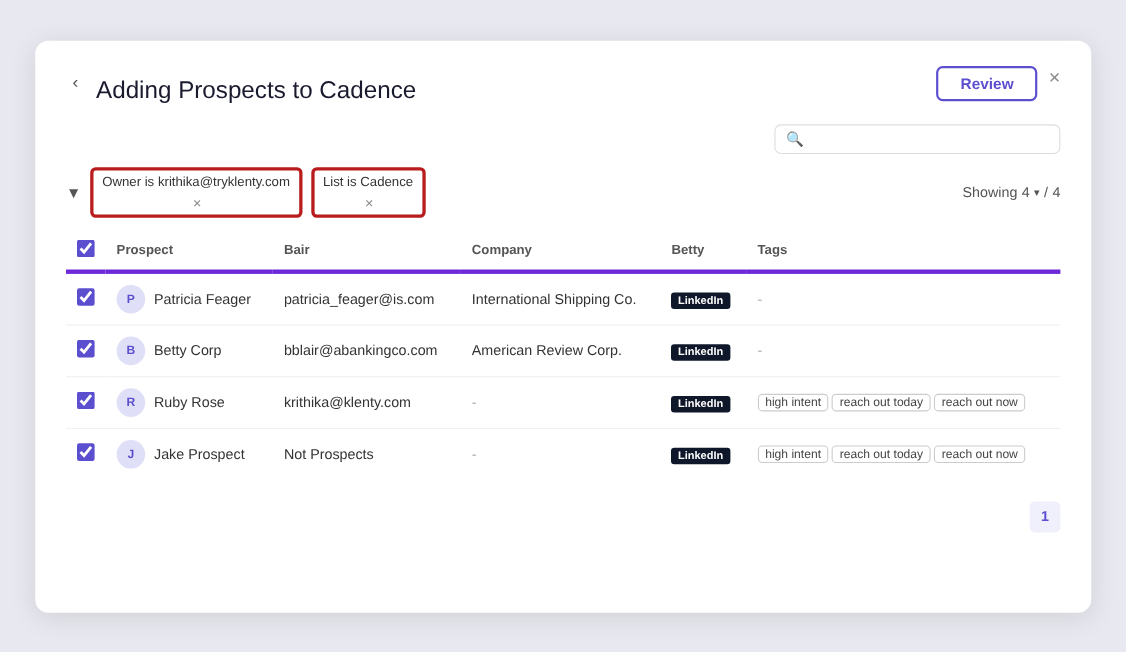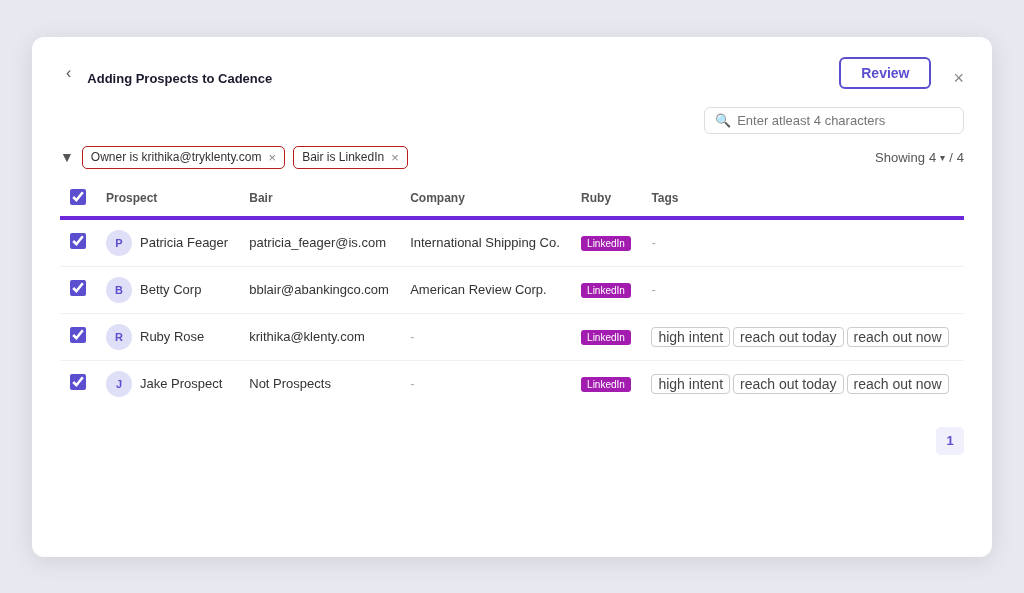--- a/index.html
+++ b/index.html
@@ -36,29 +36,29 @@
     }
     .back-btn {
       background: none;
       border: none;
       cursor: pointer;
       font-size: 16px;
       color: #555;
       padding: 2px 6px;
     }
     .modal-title {
-      font-size: 13px;
-      font-weight: 700;
+      font-size: 22px;
+      font-weight: 400;
       color: #1a1a2e;
       margin-top: 12px;
     }
     .modal-header-right {
       display: flex;
-      align-items: flex-end;
-      gap: 22px;
+      align-items: flex-start;
+      gap: 10px;
       padding-left: 14px;
     }
     .review-btn {
       background: #fff;
       border: 2px solid #5b4fcf;
       color: #5b4fcf;
       font-weight: 600;
       font-size: 14px;
       padding: 6px 20px;
       border-radius: 6px;
@@ -109,26 +109,27 @@
       align-items: center;
       gap: 8px;
     }
     .filter-icon {
       color: #555;
       font-size: 14px;
     }
     .filter-chip {
       display: flex;
       align-items: center;
-      border: 1px solid #b91c1c;
+      border: 3px solid #b91c1c;
       border-radius: 5px;
       padding: 3px 8px;
       font-size: 12px;
       color: #333;
       gap: 5px;
+      flex-direction: column;
     }
     .filter-chip .chip-close {
       cursor: pointer;
       color: #888;
       font-size: 13px;
       margin-left: 2px;
     }
     .filters-right {
       font-size: 13px;
       color: #555;
@@ -190,33 +191,33 @@
       background: #e0dff8;
       display: flex;
       align-items: center;
       justify-content: center;
       font-size: 11px;
       font-weight: 600;
       color: #5b4fcf;
       flex-shrink: 0;
     }
     .linkedin-badge {
-      background: #a21caf;
+      background: #0f172a;
       color: #fff;
       font-size: 10px;
-      font-weight: 400;
+      font-weight: 700;
       padding: 2px 6px;
       border-radius: 3px;
     }
     .tag-chip {
       display: inline-block;
       border: 1px solid #ccc;
       border-radius: 4px;
       padding: 1px 6px;
-      font-size: 14px;
+      font-size: 11px;
       color: #444;
       margin-right: 3px;
       white-space: nowrap;
     }
     .dash { color: #aaa; }
     .pagination {
       display: flex;
       justify-content: flex-end;
       margin-top: 20px;
     }
@@ -247,33 +248,32 @@
     </div>
     <div class="modal-header-right">
       <button class="review-btn">Review</button>
       <button class="close-btn">×</button>
     </div>
   </div>
 
   <div class="search-bar">
     <div class="search-input-wrap">
       <span class="search-icon-svg">🔍</span>
-      <input type="text" placeholder="Enter atleast 4 characters" style="">
     </div>
   </div>
 
   <div class="filters-row">
     <div class="filters-left">
       <span class="filter-icon">▼</span>
       <div class="filter-chip">
         <span>Owner is krithika@tryklenty.com</span>
         <span class="chip-close">×</span>
       </div>
       <div class="filter-chip">
-        <span>Bair is LinkedIn</span>
+        <span>List is Cadence</span>
         <span class="chip-close">×</span>
       </div>
     </div>
     <div class="filters-right">
       <span>Showing</span>
       <span class="showing-count">4</span>
       <span class="dropdown-arrow">▾</span>
       <span>/</span>
       <span>4</span>
     </div>
@@ -281,21 +281,21 @@
 
   <table>
     <thead>
       <tr>
         <th>
           <input type="checkbox" class="checkbox" checked="" style="">
         </th>
         <th>Prospect</th>
         <th>Bair</th>
         <th>Company</th>
-        <th>Ruby</th>
+        <th>Betty</th>
         <th>Tags</th>
       </tr>
     </thead>
     <tbody id="table-body">
     <tr>
           <td><input type="checkbox" class="checkbox" checked="" style=""></td>
           <td>
             <div class="avatar-cell">
               <div class="avatar-circle">P</div>
               <span>Patricia Feager</span>

